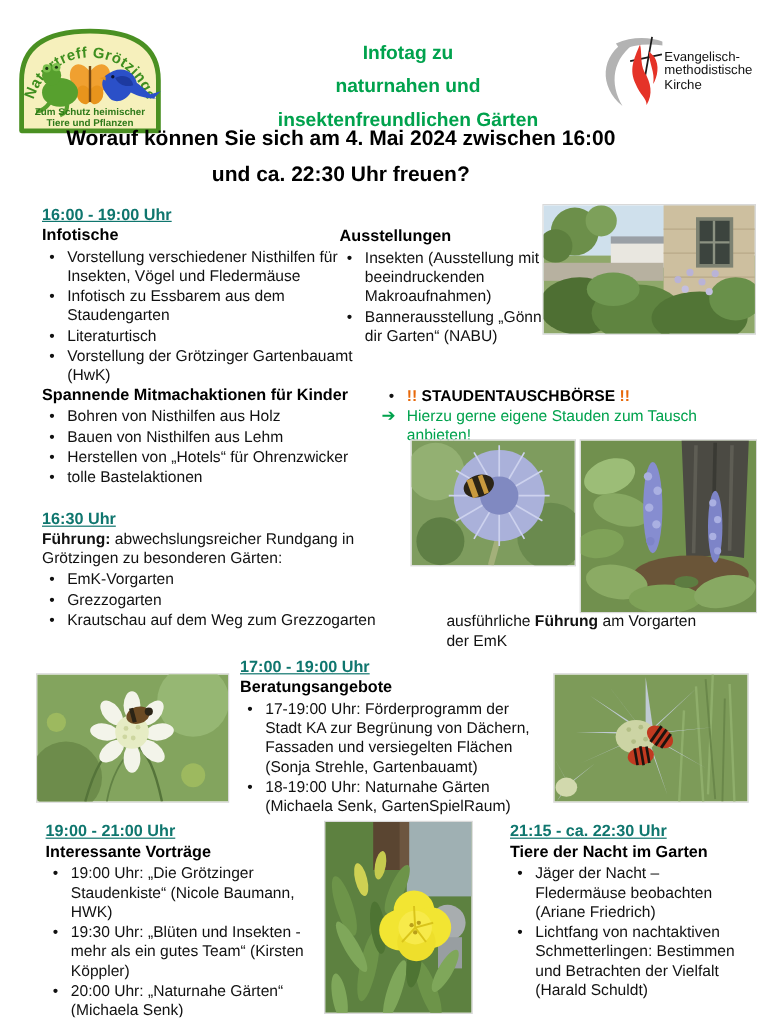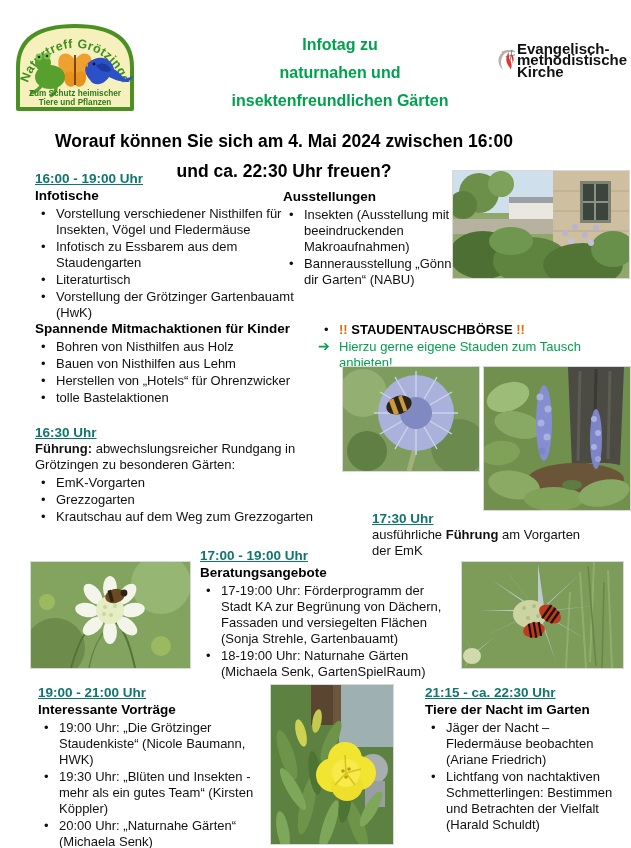--- a/index.html
+++ b/index.html
@@ -15,21 +15,21 @@
   .body-txt{font-size:13px;line-height:16px;color:#111;}
   ul.blist{margin:2px 0 0 0;padding:0;list-style:none;}
   ul.blist li{position:relative;padding-left:21px;font-size:13px;line-height:16px;margin:0 0 1px 0;}
   ul.blist li::before{content:"\2022";position:absolute;left:6px;top:0;}
   .bang{color:#E8690B;font-weight:bold;}
   .tausch-name{font-weight:bold;color:#000;}
   .green-note{color:#00A24D;font-size:13px;line-height:16px;position:relative;padding-left:21px;}
   .green-note .arr{position:absolute;left:0;top:-1px;font-size:14px;}
   .photo{border:1px solid #d9d9d9;box-sizing:border-box;}
   .photo svg{display:block;}
-  .emk-text{font-size:15px;font-weight:bold;line-height:11.5px;color:#111;}
+  .emk-text{font-size:11px;font-weight:normal;line-height:11.5px;color:#111;}
   .logo-right-wrap{display:flex;align-items:center;gap:2px;}
   b.inb{font-weight:bold;}
 </style>
 </head>
 <body>
 
 <div id="page">
 
   <div class="abs" style="left:12px;top:19px;width:126px;height:94px;">
     <svg width="126" height="94" viewBox="0 0 126 94">
@@ -87,21 +87,21 @@
       <path d="M42,8 C36,22 32,31 38,44 C42,54 48,57 48,63 C54,53 52,43 46,33 C42,25 44,16 42,8 Z" fill="#e53328"></path>
       <path d="M50,14 C50,25 56,33 54,44 C58,37 60,27 55,19 Z" fill="#e53328"></path>
     </svg>
     <div class="emk-text">
       <div>Evangelisch-</div>
       <div>methodistische</div>
       <div>Kirche</div>
     </div>
   </div>
 
-  <div class="abs question" style="left:0;top:126px;width:568px;">
+  <div class="abs question" style="left:0;top:100px;width:568px;">
     <div>Worauf können Sie sich am 4. Mai 2024 zwischen 16:00</div>
     <div>und ca. 22:30 Uhr freuen?</div>
   </div>
 
   <div class="abs" style="left:35px;top:170px;width:282px;">
     <div class="time">16:00 - 19:00 Uhr</div>
     <div class="sec-title">Infotische</div>
     <ul class="blist">
         <li>Vorstellung verschiedener Nisthilfen für Insekten, Vögel und Fledermäuse</li>
         <li>Infotisch zu Essbarem aus dem Staudengarten</li>
@@ -233,21 +233,20 @@
     <div class="time">16:30 Uhr</div>
     <div class="body-txt"><b class="inb">Führung:</b><span> abwechslungsreicher Rundgang in Grötzingen zu besonderen Gärten:</span></div>
     <ul class="blist">
         <li>EmK-Vorgarten</li>
         <li>Grezzogarten</li>
         <li>Krautschau auf dem Weg zum Grezzogarten</li>
       </ul>
   </div>
 
   <div class="abs" style="left:372px;top:510px;width:214px;">
-    <div class="time">17:30 Uhr</div>
     <div class="body-txt"><span>ausführliche </span><b class="inb">Führung</b><span> am Vorgarten der EmK</span></div>
   </div>
 
   <div class="abs" style="left:200px;top:547px;width:252px;">
     <div class="time">17:00 - 19:00 Uhr</div>
     <div class="sec-title">Beratungsangebote</div>
     <ul class="blist">
         <li>17-19:00 Uhr: Förderprogramm der Stadt KA zur Begrünung von Dächern, Fassaden und versiegelten Flächen (Sonja Strehle, Gartenbauamt)</li>
         <li>18-19:00 Uhr: Naturnahe Gärten (Michaela Senk, GartenSpielRaum)</li>
       </ul>

